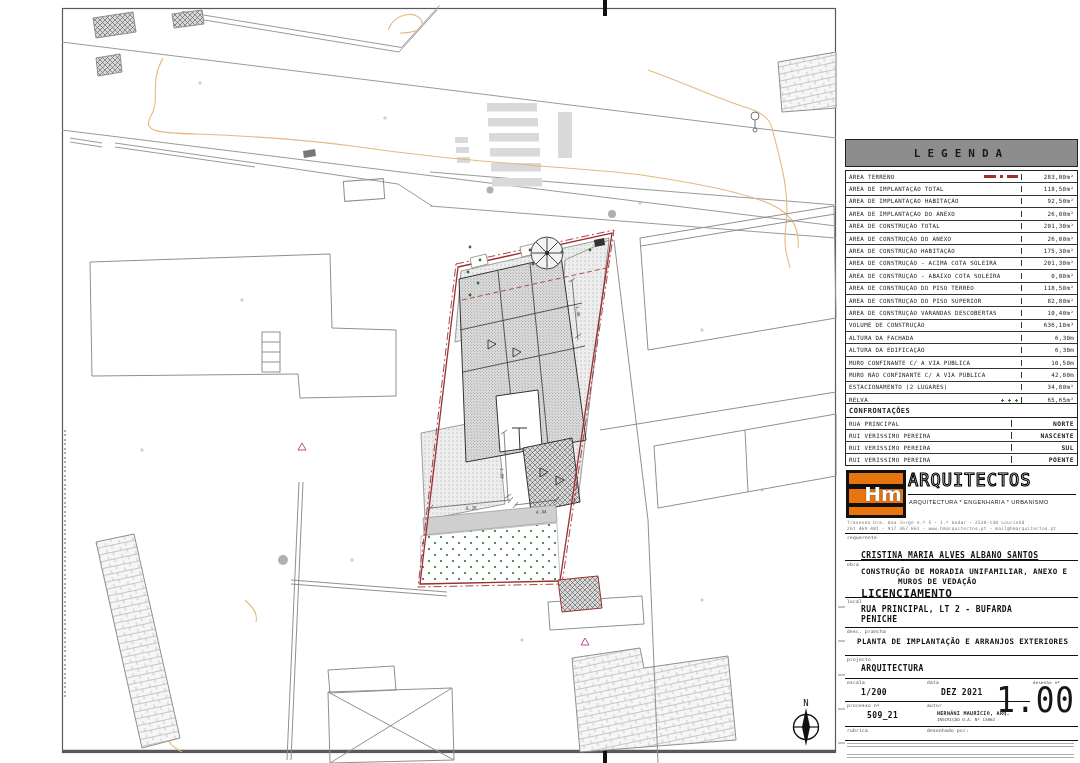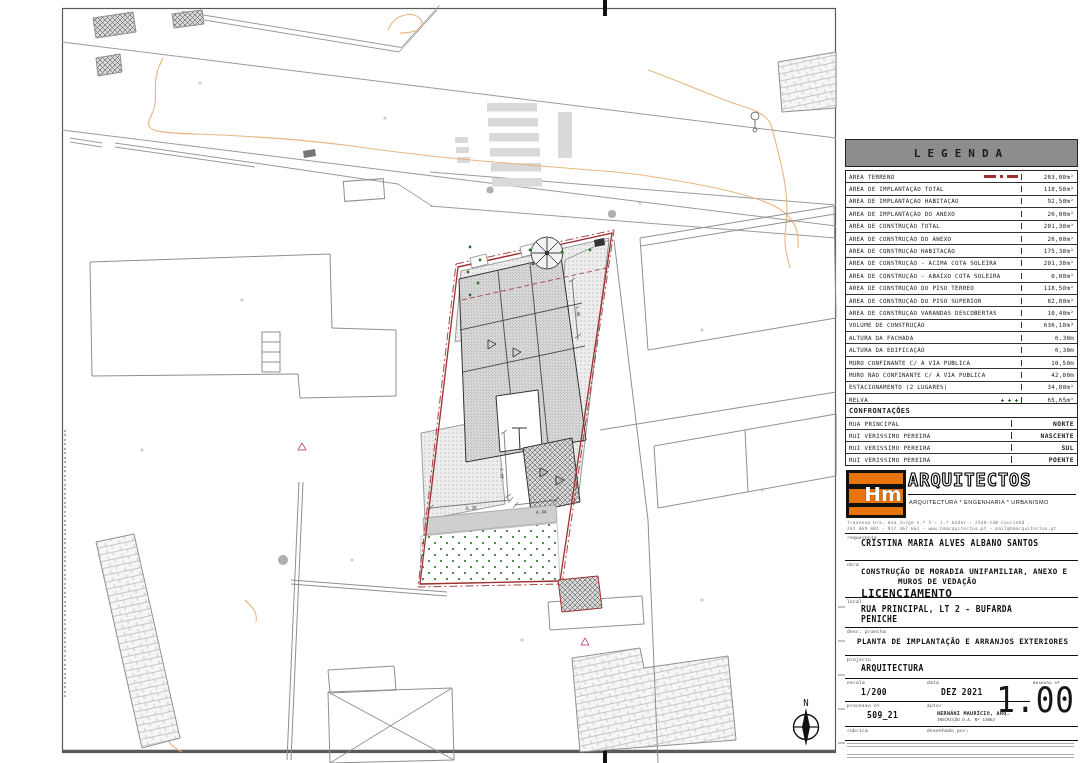--- a/index.html
+++ b/index.html
@@ -28,21 +28,21 @@
   .conf-row:last-child{border-bottom:none;}
   .conf-name{flex:1;padding-left:3px;}
   .conf-dir{width:62px;border-left:1.5px solid #333;text-align:right;font-weight:bold;font-size:6.3px;padding-right:3px;}
 
   
   .firm{position:absolute;left:0;top:468px;width:233px;height:50px;}
   .logo-box{position:absolute;left:1px;top:2px;width:54px;height:42px;border:3px solid #111;
             background:linear-gradient(180deg,#e8740e 0 26%,#111 26% 38%,#e8740e 38% 72%,#111 72% 82%,#e8740e 82% 100%);
             display:flex;align-items:center;justify-content:center;}
   .logo-box span{font-size:20px;font-weight:bold;color:#fff;text-shadow:0 0 1px #000;font-family:"DejaVu Sans","Liberation Sans",sans-serif;margin-left:14px;}
-  .firm-name{position:absolute;left:63px;top:2px;font-size:17px;font-weight:bold;letter-spacing:1px;
+  .firm-name{position:absolute;left:63px;top:2px;font-size:17px;font-weight:normal;letter-spacing:1px;
              color:#fff;-webkit-text-stroke:1.1px #000;text-shadow:0 0 1px #000;}
   .firm-rule{position:absolute;left:63px;top:26px;width:168px;border-top:1.6px solid #111;}
   .firm-tag{position:absolute;left:64px;top:31px;font-size:5.6px;letter-spacing:.4px;color:#222;
             font-family:"Liberation Sans",sans-serif;}
   .addr{position:absolute;left:2px;top:520px;font-size:4.5px;color:#777;letter-spacing:.2px;line-height:6px;white-space:nowrap;}
 
   .sec{position:absolute;left:0;width:233px;border-top:1px solid #111;}
   .sec-label{position:absolute;left:2px;top:1px;font-size:4.5px;color:#444;letter-spacing:.3px;}
   .sec-val{position:absolute;left:16px;font-weight:bold;font-size:8px;letter-spacing:.4px;white-space:nowrap;color:#111;}
   .grid-line{position:absolute;left:0;border-top:1px solid #111;}
@@ -444,21 +444,21 @@
       <div class="firm-rule"></div>
       <div class="firm-tag">ARQUITECTURA * ENGENHARIA * URBANISMO</div>
     </div>
     <div class="addr">
       <div>Travessa Dra. Ana Jorge n.º 5 - 1.º Andar - 2530-138 Lourinhã</div>
       <div>261 469 481 - 917 367 661 - www.hmarquitectos.pt - mail@hmarquitectos.pt</div>
     </div>
 
     <div class="sec" style="top:533px;height:27px;">
       <span class="sec-label">requerente</span>
-      <span class="sec-val" style="top:5px;">CRISTINA MARIA ALVES ALBANO SANTOS</span>
+      <span class="sec-val" style="top:17px;text-decoration:underline;">CRISTINA MARIA ALVES ALBANO SANTOS</span>
     </div>
     <div class="sec" style="top:560px;height:37px;">
       <span class="sec-label">obra</span>
       <span class="sec-val" style="top:6px;font-size:7.5px;">CONSTRUÇÃO DE MORADIA UNIFAMILIAR, ANEXO E</span>
       <span class="sec-val" style="top:16px;font-size:7.5px;padding-left:37px;">MUROS DE VEDAÇÃO</span>
       <span class="sec-val" style="top:26px;font-size:11px;">LICENCIAMENTO</span>
     </div>
     <div class="sec" style="top:597px;height:30px;">
       <span class="sec-label">local</span>
       <span class="sec-val" style="top:7px;">RUA PRINCIPAL, LT 2 - BUFARDA</span>

